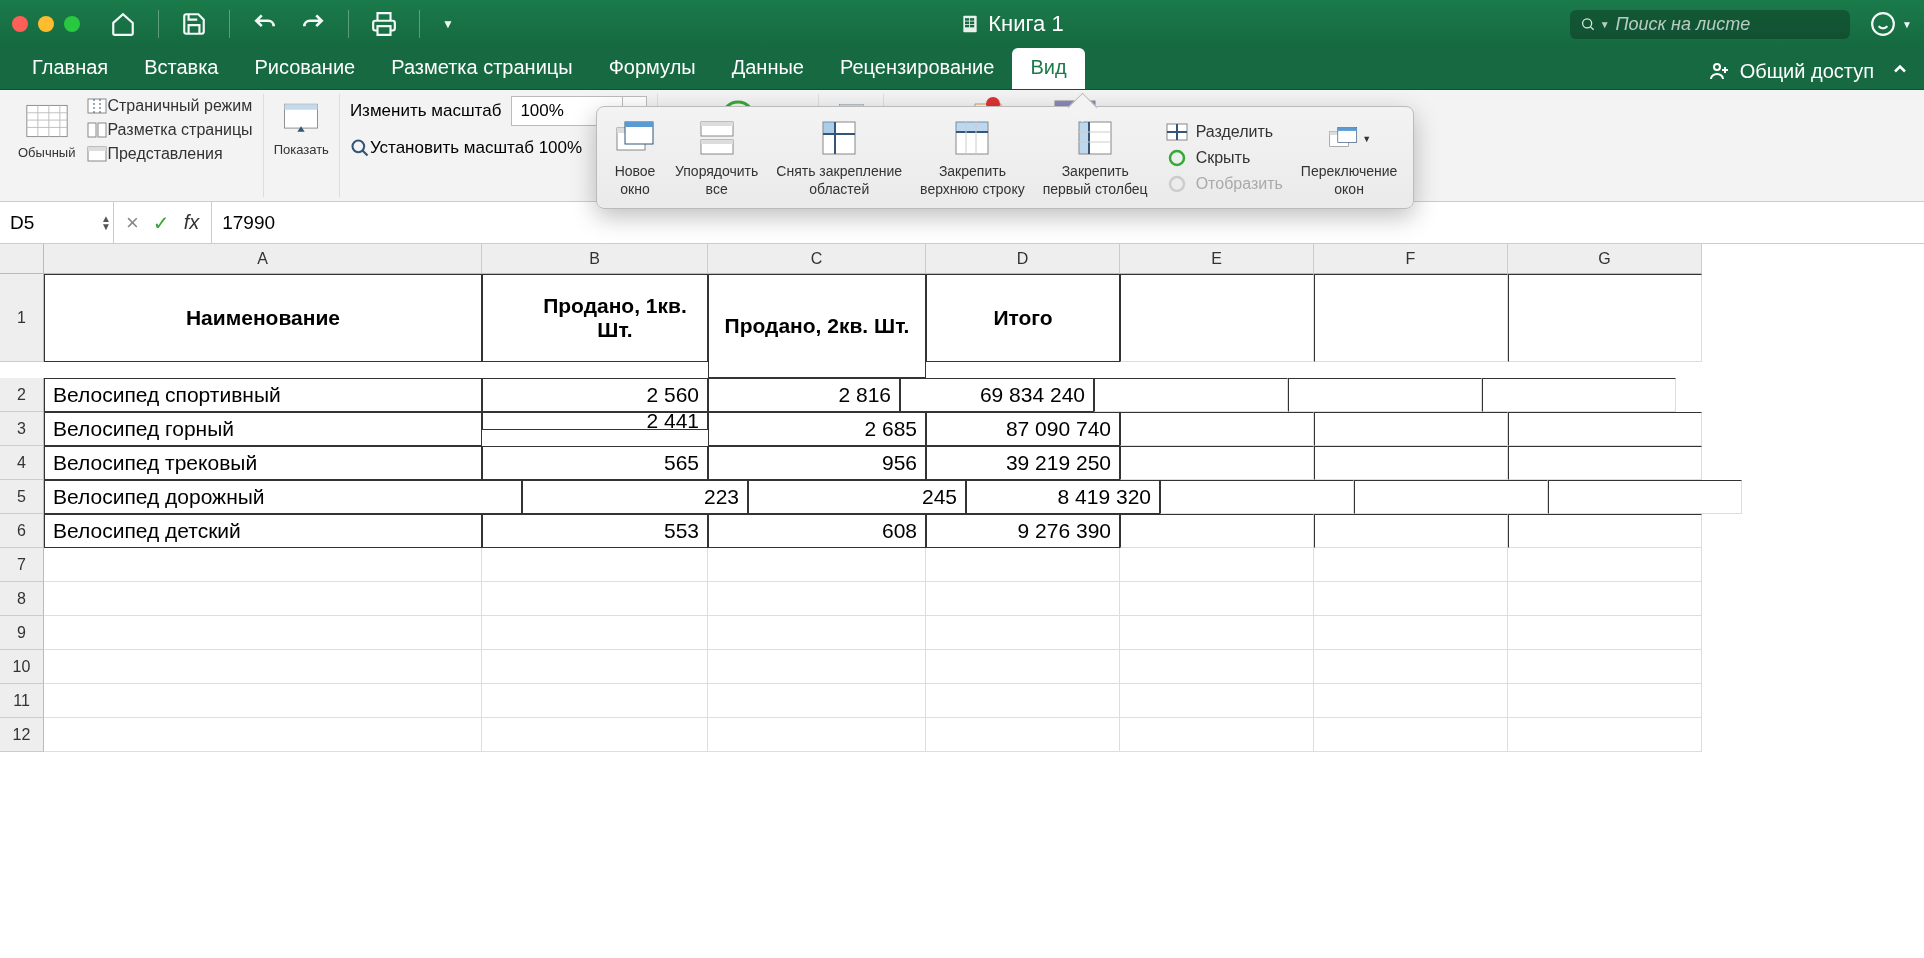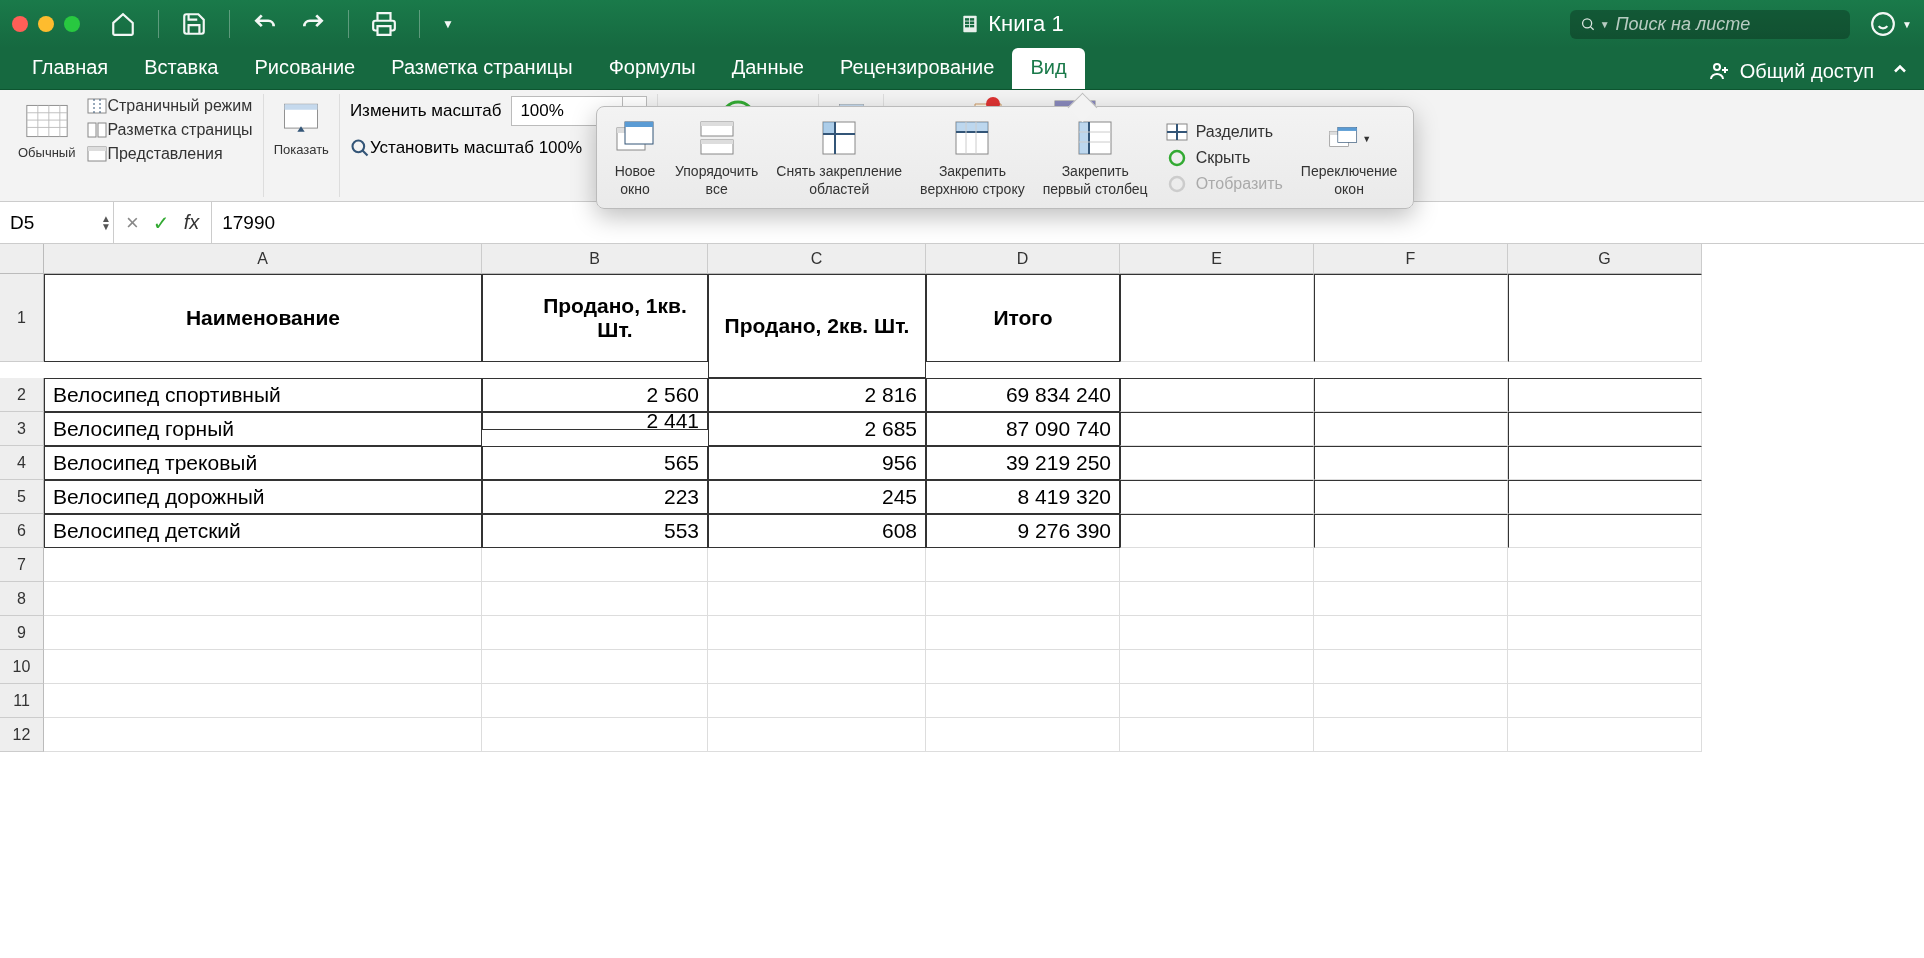--- a/index.html
+++ b/index.html
@@ -427,21 +427,21 @@
         <div class="cell" style="width: 218px; height: 104px;">Продано, 2кв. Шт.</div>
         <div class="cell" style="width: 194px; height: 88px;">Итого</div>
         <div class="cell" style="width: 194px; height: 88px; border-right: 1px solid rgb(221, 221, 221); border-bottom: 1px solid rgb(221, 221, 221); font-weight: normal;"></div>
         <div class="cell" style="width: 194px; height: 88px; border-right: 1px solid rgb(221, 221, 221); border-bottom: 1px solid rgb(221, 221, 221); font-weight: normal;"></div>
         <div class="cell" style="width: 194px; height: 88px; border-right: 1px solid rgb(221, 221, 221); border-bottom: 1px solid rgb(221, 221, 221); font-weight: normal;"></div>
       </div>
       <div class="row datarow">
         <div class="rowhead" style="height: 34px;">2</div>
         <div class="cell" style="width: 438px; height: 34px;">Велосипед спортивный</div>
         <div class="cell num" style="width: 226px; height: 34px;">2 560</div>
-        <div class="cell num" style="width: 218px; height: 34px;">2 816</div>
+        <div class="cell num" style="width: 192px; height: 34px;">2 816</div>
         <div class="cell num" style="width: 194px; height: 34px;">69 834 240</div>
         <div class="cell" style="width: 194px; height: 34px; border-right: 1px solid rgb(221, 221, 221); border-bottom: 1px solid rgb(221, 221, 221);"></div>
         <div class="cell" style="width: 194px; height: 34px; border-right: 1px solid rgb(221, 221, 221); border-bottom: 1px solid rgb(221, 221, 221);"></div>
         <div class="cell" style="width: 194px; height: 34px; border-right: 1px solid rgb(221, 221, 221); border-bottom: 1px solid rgb(221, 221, 221);"></div>
       </div>
       <div class="row datarow">
         <div class="rowhead" style="height: 34px;">3</div>
         <div class="cell" style="width: 438px; height: 34px;">Велосипед горный</div>
         <div class="cell num" style="width: 226px; height: 18px;">2 441</div>
         <div class="cell num" style="width: 218px; height: 34px;">2 685</div>
@@ -455,21 +455,21 @@
         <div class="cell" style="width: 438px; height: 34px;">Велосипед трековый</div>
         <div class="cell num" style="width: 226px; height: 34px;">565</div>
         <div class="cell num" style="width: 218px; height: 34px;">956</div>
         <div class="cell num" style="width: 194px; height: 34px;">39 219 250</div>
         <div class="cell" style="width: 194px; height: 34px; border-right: 1px solid rgb(221, 221, 221); border-bottom: 1px solid rgb(221, 221, 221);"></div>
         <div class="cell" style="width: 194px; height: 34px; border-right: 1px solid rgb(221, 221, 221); border-bottom: 1px solid rgb(221, 221, 221);"></div>
         <div class="cell" style="width: 194px; height: 34px; border-right: 1px solid rgb(221, 221, 221); border-bottom: 1px solid rgb(221, 221, 221);"></div>
       </div>
       <div class="row datarow">
         <div class="rowhead" style="height: 34px;">5</div>
-        <div class="cell" style="width: 438px; height: 34px;">Велосипед дорожный</div>
+        <div class="cell" style="width: 478px; height: 34px;">Велосипед дорожный</div>
         <div class="cell num" style="width: 226px; height: 34px;">223</div>
         <div class="cell num" style="width: 218px; height: 34px;">245</div>
         <div class="cell num" style="width: 194px; height: 34px;">8 419 320</div>
         <div class="cell" style="width: 194px; height: 34px; border-right: 1px solid rgb(221, 221, 221); border-bottom: 1px solid rgb(221, 221, 221);"></div>
         <div class="cell" style="width: 194px; height: 34px; border-right: 1px solid rgb(221, 221, 221); border-bottom: 1px solid rgb(221, 221, 221);"></div>
         <div class="cell" style="width: 194px; height: 34px; border-right: 1px solid rgb(221, 221, 221); border-bottom: 1px solid rgb(221, 221, 221);"></div>
       </div>
       <div class="row datarow">
         <div class="rowhead" style="height: 34px;">6</div>
         <div class="cell" style="width: 438px; height: 34px;">Велосипед детский</div>

